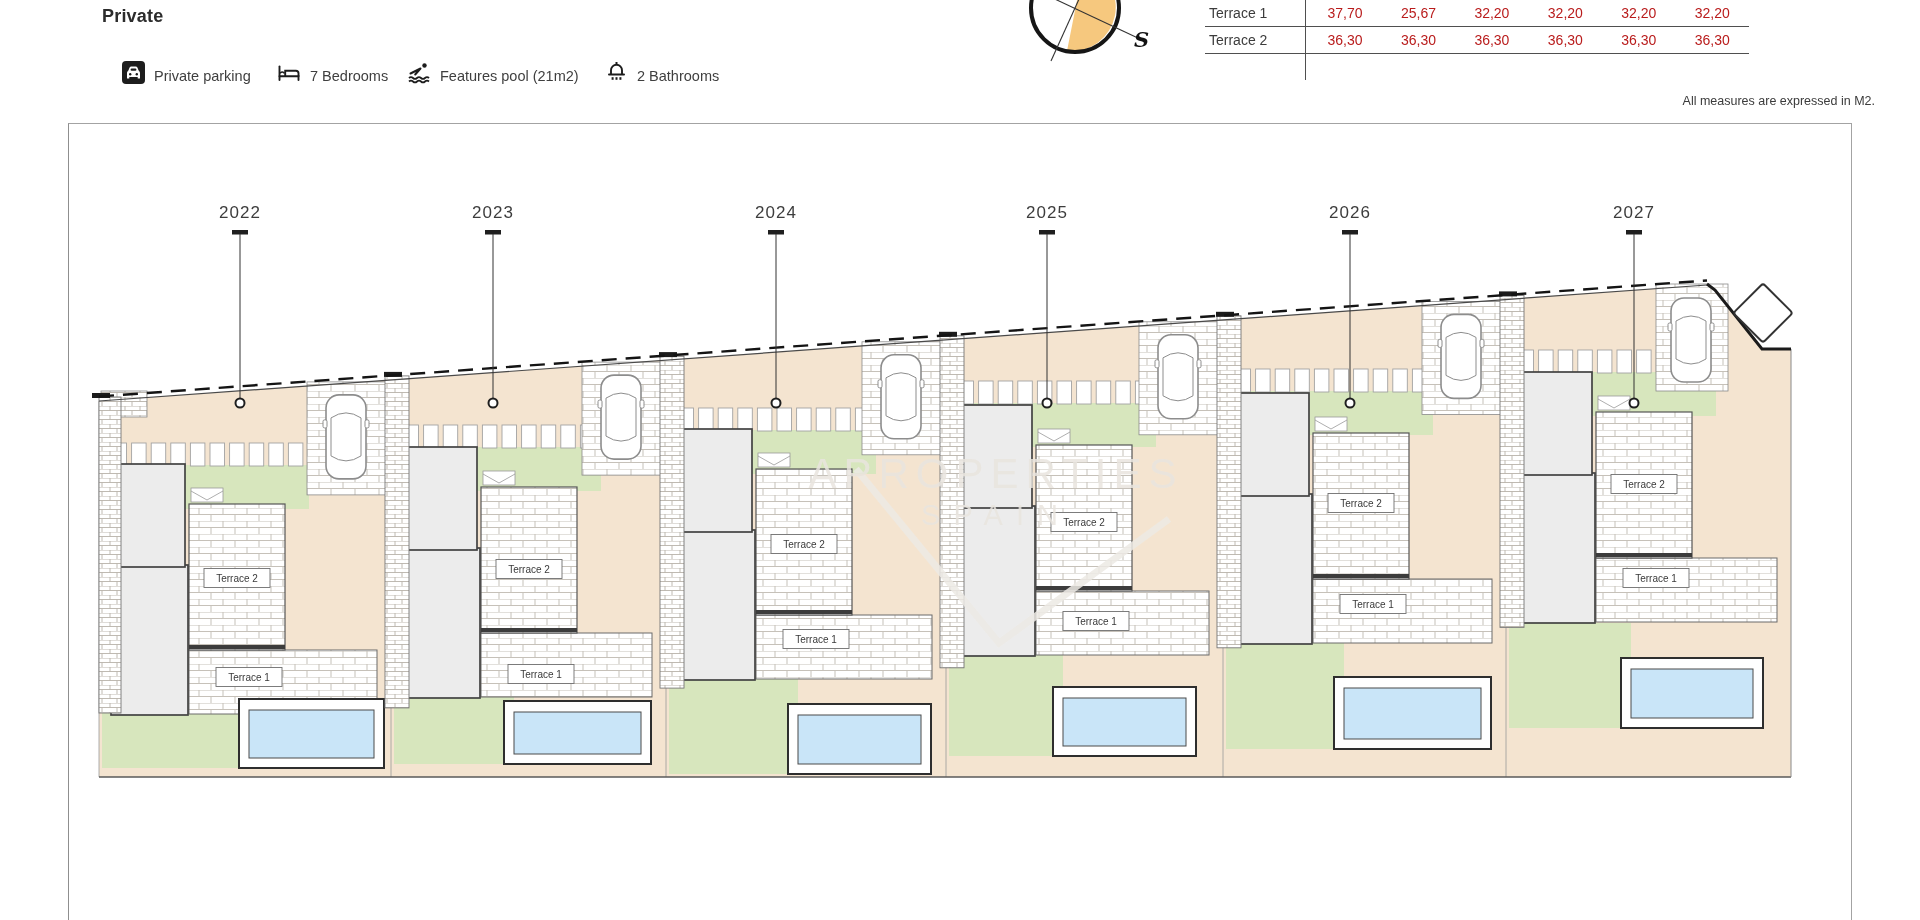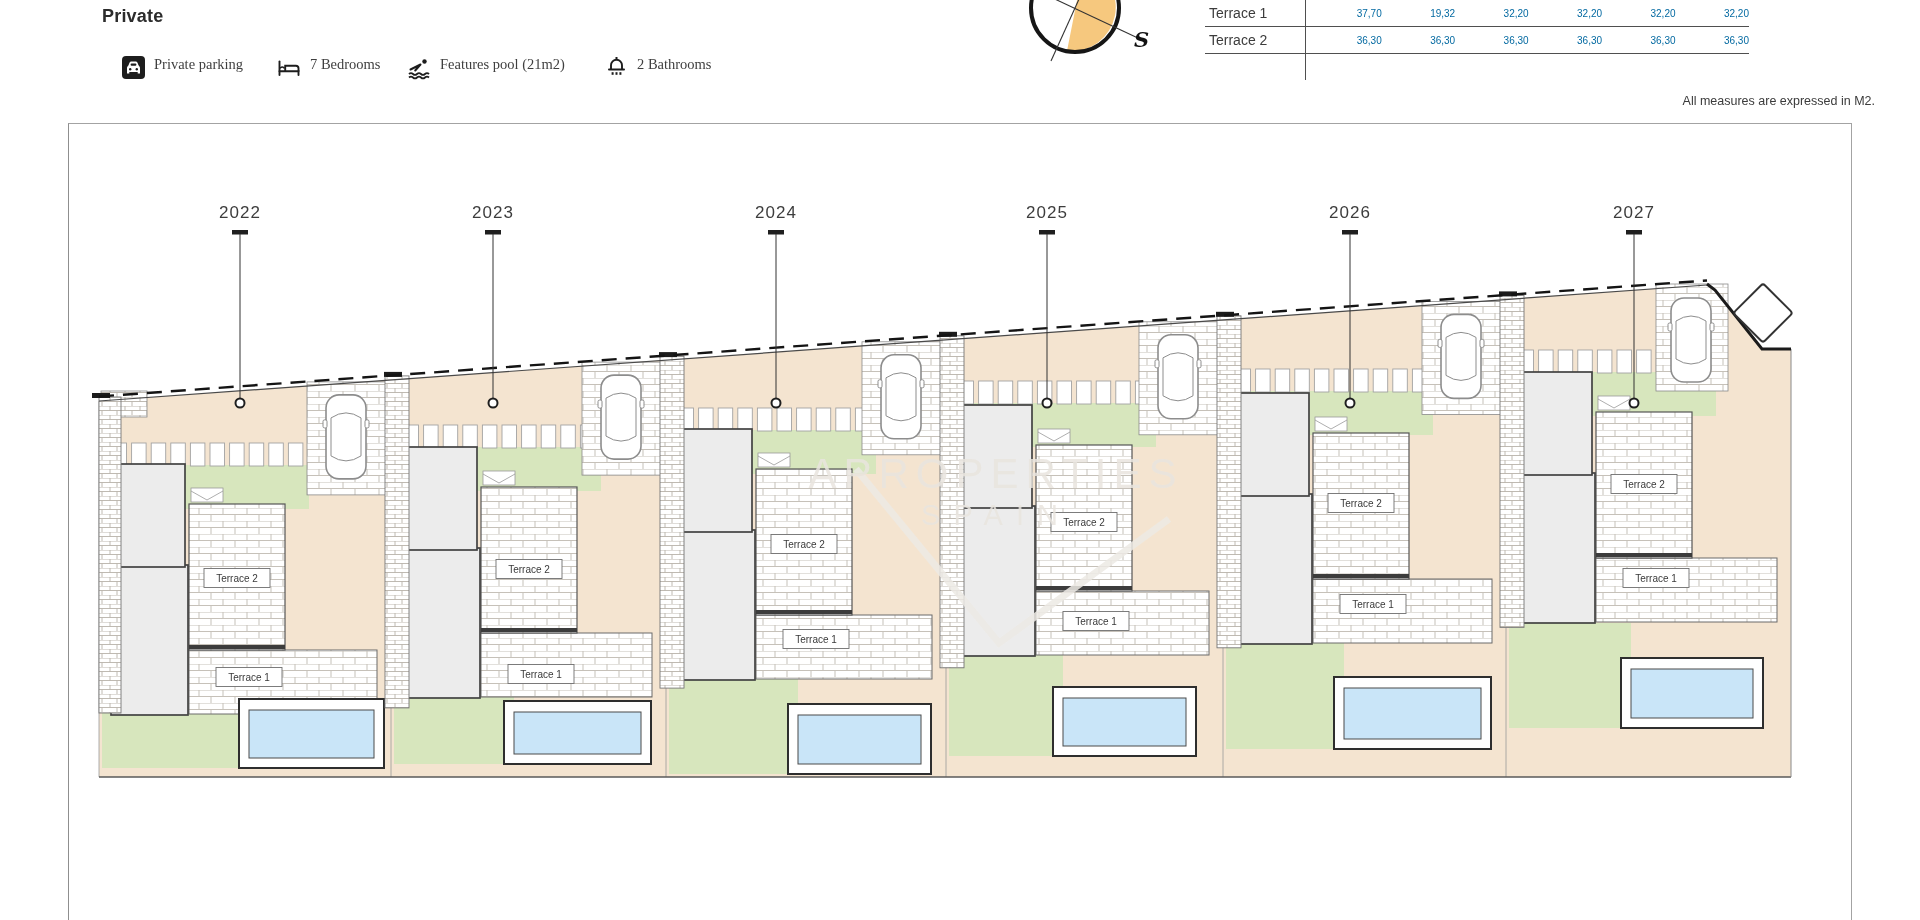--- a/index.html
+++ b/index.html
@@ -1,29 +1,29 @@
 <!DOCTYPE html>
 <html><head>
 <meta charset="utf-8">
 <style>
   html,body{margin:0;padding:0;background:#fff;}
   body{width:1920px;height:920px;position:relative;overflow:hidden;
        font-family:"Liberation Sans", sans-serif;color:#3a3a3a;}
   .abs{position:absolute;}
   
   #features-title{left:102px;top:6px;font-size:18px;font-weight:600;color:#2c2c2c;letter-spacing:.2px;}
-  .feature-item{top:56px;display:flex;align-items:flex-start;gap:9px;height:28px;font-family:Liberation Serif, serif;}
+  .feature-item{top:56px;display:flex;align-items:flex-end;gap:9px;height:28px;}
   .feature-item .label{font-size:14.5px;color:#3f3f3f;}
   
   #compass{left:1018px;top:0;width:160px;height:74px;overflow:hidden;}
   
   #spec-table{left:1205px;top:0;width:544px;}
   .trow{display:flex;align-items:center;height:26px;border-bottom:1px solid #4f4f4f;}
   .tlabel{width:100px;padding-left:4px;font-size:14px;color:#3c3c3c;}
-  .tval{width:74px;text-align:right;font-size:10px;color:#0369a1;}
+  .tval{width:74px;text-align:center;font-size:14px;color:#b91c1c;}
   #tvline{left:1305px;top:0;width:1px;height:80px;background:#4f4f4f;}
   #measure-note{right:45px;top:94px;font-size:12.5px;color:#3b3b3b;}
   
   #plan-frame{left:68px;top:123px;width:1782px;height:797px;
               border-top:1px solid #a3a3a3;border-left:1px solid #8f8f8f;border-right:1px solid #a3a3a3;}
   svg{display:block;}
 </style>
 </head>
 <body>
 
@@ -87,21 +87,21 @@
     <line x1="-8" y1="-22" x2="122" y2="39" stroke="#333" stroke-width="1.1"></line>
     <line x1="81" y1="-45" x2="33" y2="61" stroke="#333" stroke-width="1.1"></line>
     <text x="116" y="47" font-family="DejaVu Serif, serif" font-style="italic" font-weight="bold" font-size="21" fill="#111">S</text>
   </svg>
 </div>
 
 <div class="abs" id="spec-table">
     <div class="trow">
       <div class="tlabel">Terrace 1</div>
       <div class="tval">37,70</div>
-      <div class="tval">19,32</div>
+      <div class="tval">25,67</div>
       <div class="tval">32,20</div>
       <div class="tval">32,20</div>
       <div class="tval">32,20</div>
       <div class="tval">32,20</div>
     </div>
     <div class="trow">
       <div class="tlabel">Terrace 2</div>
       <div class="tval">36,30</div>
       <div class="tval">36,30</div>
       <div class="tval">36,30</div>

